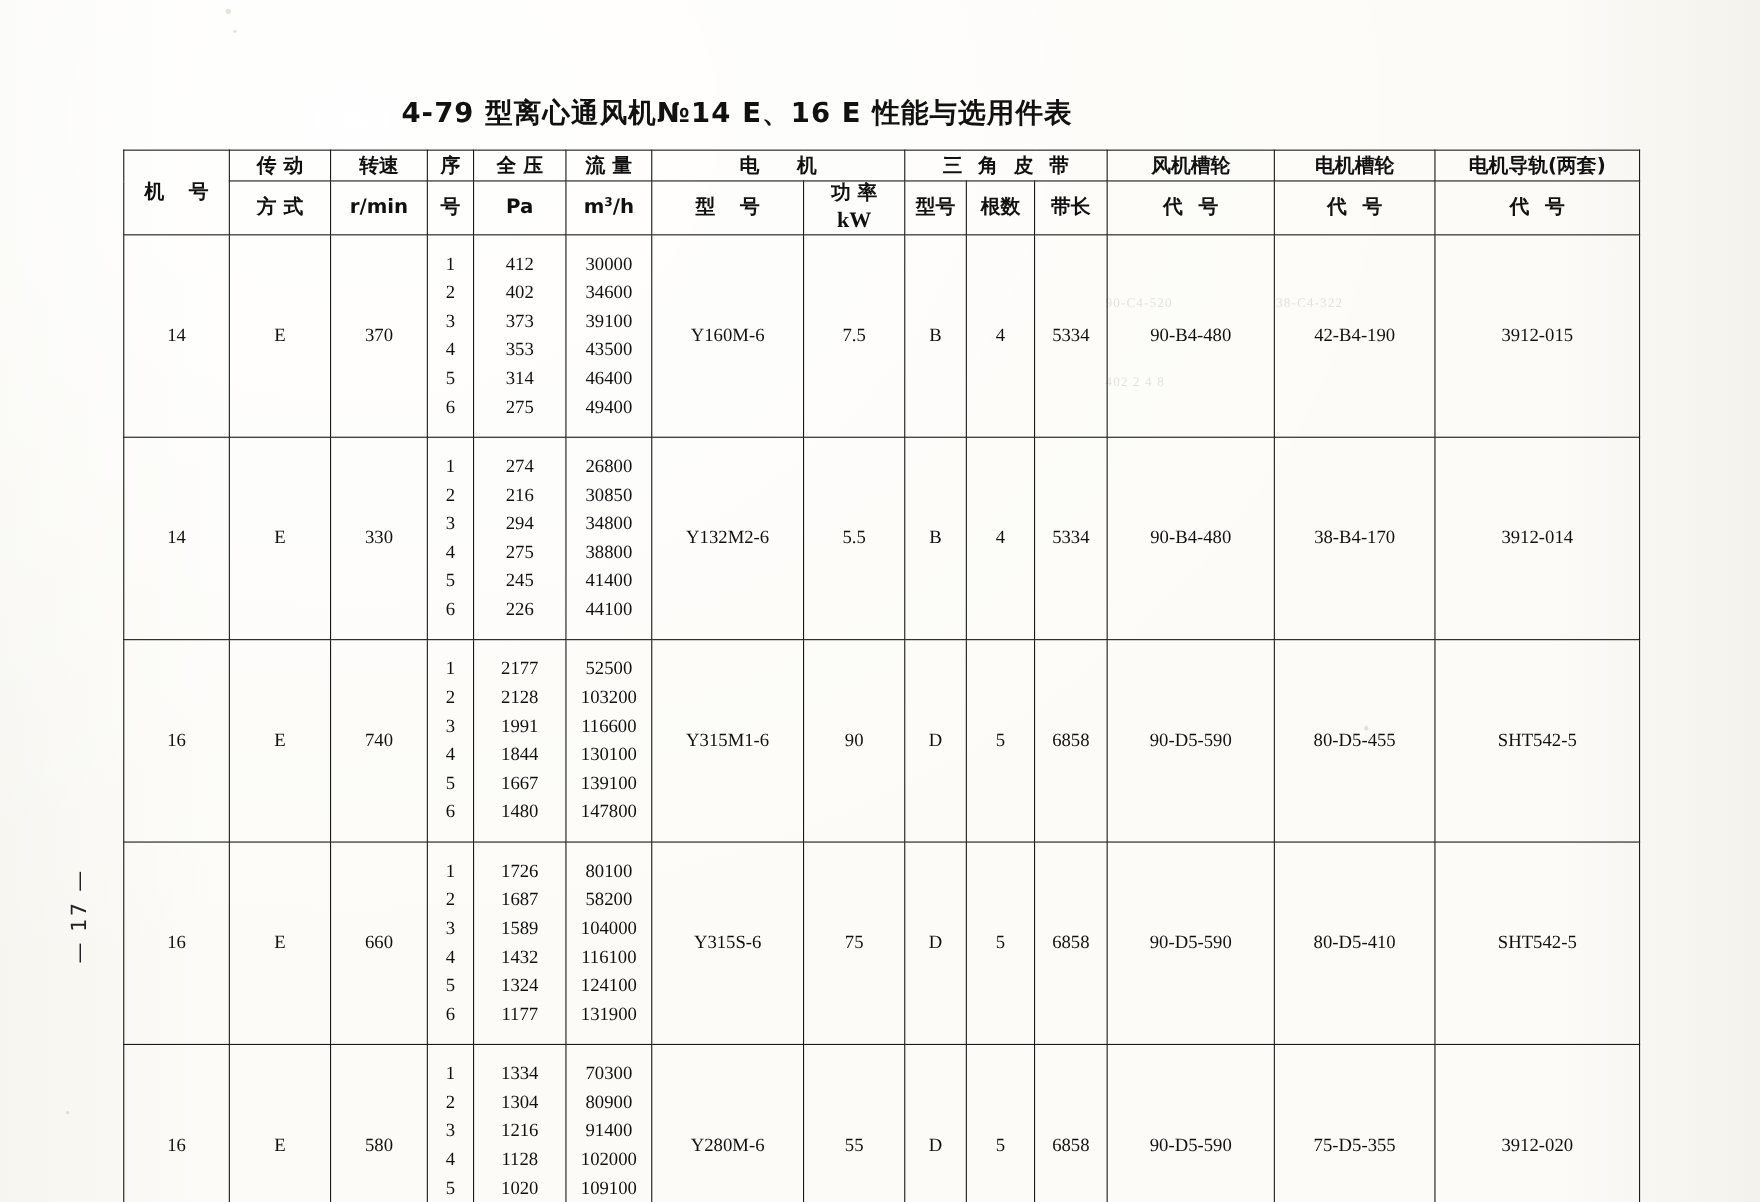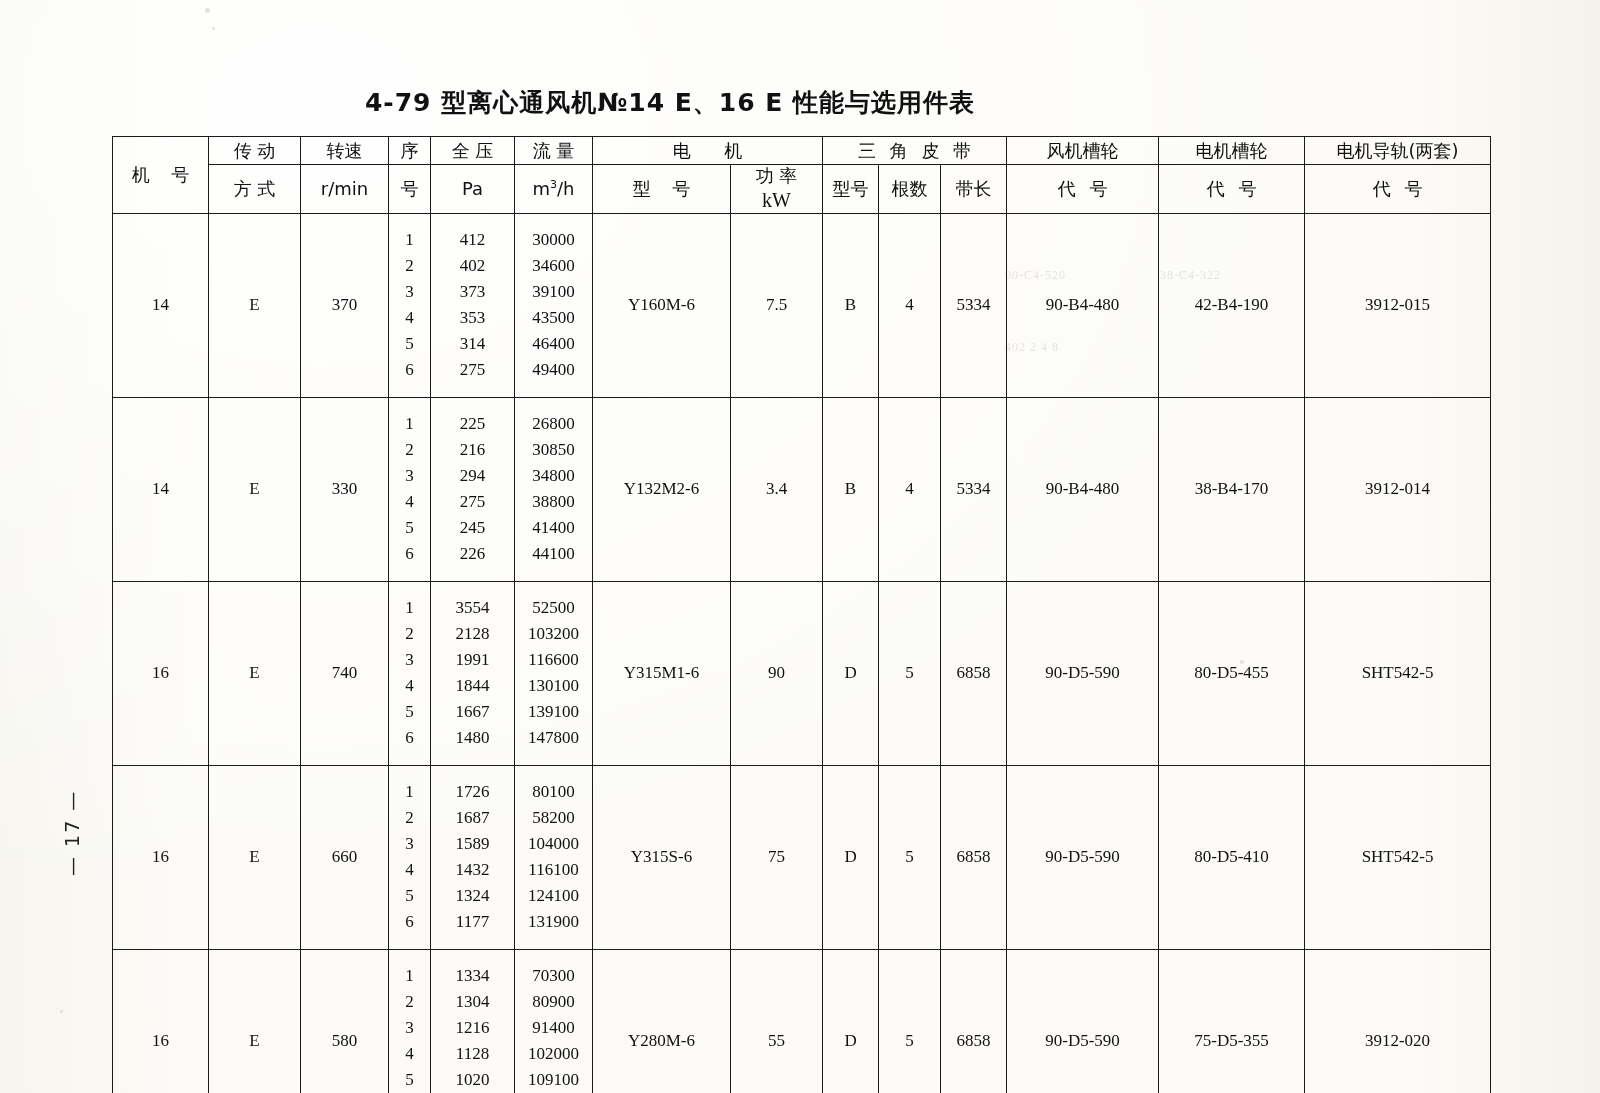--- a/index.html
+++ b/index.html
@@ -69,21 +69,21 @@
   table.main th, table.main td {
     border: 1px solid #1a1a1a;
     text-align: center;
     vertical-align: middle;
     font-size: 17px;
     padding: 0;
     color: #111;
   }
   table.main thead th {
     font-family: "DejaVu Sans", sans-serif;
-    font-weight: normal;
+    font-weight: bold;
     font-size: 18px;
     line-height: 1.5;
     height: 26px;
     margin-left: 24px;
   }
   .hdr-sp { letter-spacing: 8px; text-indent: 8px; }
   .hdr-sp2 { letter-spacing: 4px; text-indent: 4px; }
   .hdr-wide { letter-spacing: 14px; text-indent: 14px; }
   .unit {
     font-family: "Liberation Serif", serif;
@@ -241,37 +241,37 @@
       <td>330</td>
       <td class="stack">
         <div>1</div>
         <div>2</div>
         <div>3</div>
         <div>4</div>
         <div>5</div>
         <div>6</div>
       </td>
       <td class="stack">
-        <div>225</div>
+        <div>274</div>
         <div>216</div>
         <div>294</div>
         <div>275</div>
         <div>245</div>
         <div>226</div>
       </td>
       <td class="stack">
         <div>26800</div>
         <div>30850</div>
         <div>34800</div>
         <div>38800</div>
         <div>41400</div>
         <div>44100</div>
       </td>
       <td>Y132M2-6</td>
-      <td>3.4</td>
+      <td>5.5</td>
       <td>B</td>
       <td>4</td>
       <td>5334</td>
       <td>90-B4-480</td>
       <td>38-B4-170</td>
       <td>3912-014</td>
     </tr>
 
     <tr class="grp">
       <td>16</td>
@@ -279,21 +279,21 @@
       <td>740</td>
       <td class="stack">
         <div>1</div>
         <div>2</div>
         <div>3</div>
         <div>4</div>
         <div>5</div>
         <div>6</div>
       </td>
       <td class="stack">
-        <div>3554</div>
+        <div>2177</div>
         <div>2128</div>
         <div>1991</div>
         <div>1844</div>
         <div>1667</div>
         <div>1480</div>
       </td>
       <td class="stack">
         <div>52500</div>
         <div>103200</div>
         <div>116600</div>

